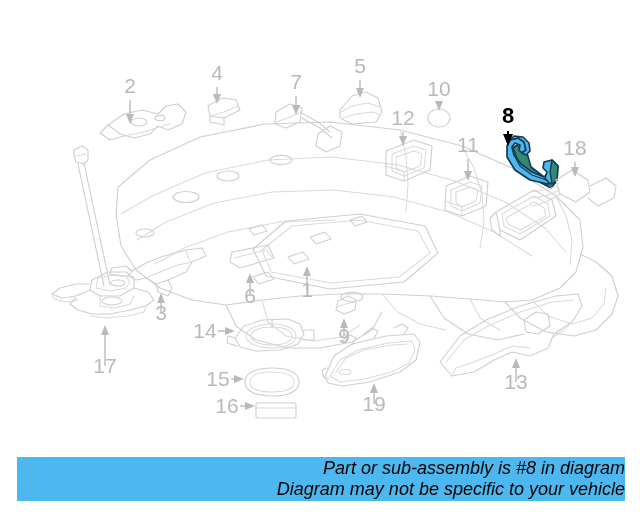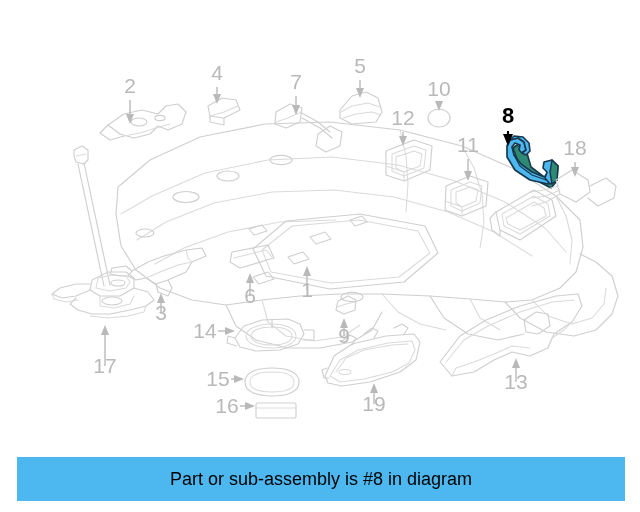--- a/index.html
+++ b/index.html
@@ -71,23 +71,24 @@
   }
   #banner {
     position: absolute;
     left: 17px;
     top: 457px;
     width: 608px;
     height: 44px;
     background: #4db8f0;
     display: flex;
     flex-direction: column;
-    align-items: center;
+    align-items: flex-end;
     justify-content: center;
     box-sizing: border-box;
+    font-style: italic;
   }
   .banner-line {
     color: #000000;
     font-family: "Liberation Sans", sans-serif;
     font-size: 18px;
     line-height: 21px;
     white-space: nowrap;
   }
 </style>
 </head>
@@ -362,15 +363,16 @@
       <text class="callout-label" x="218" y="386">15</text>
       <text class="callout-label" x="227" y="413">16</text>
       <text class="callout-label" x="374" y="411">19</text>
       <text class="callout-label" x="516" y="389">13</text>
     </g>
 
   </svg>
 
   <div id="banner">
     <div class="banner-line">Part or sub-assembly is #8 in diagram</div>
+    <div class="banner-line">Diagram may not be specific to your vehicle</div>
   </div>
 
 </div>
 
 </body></html>

